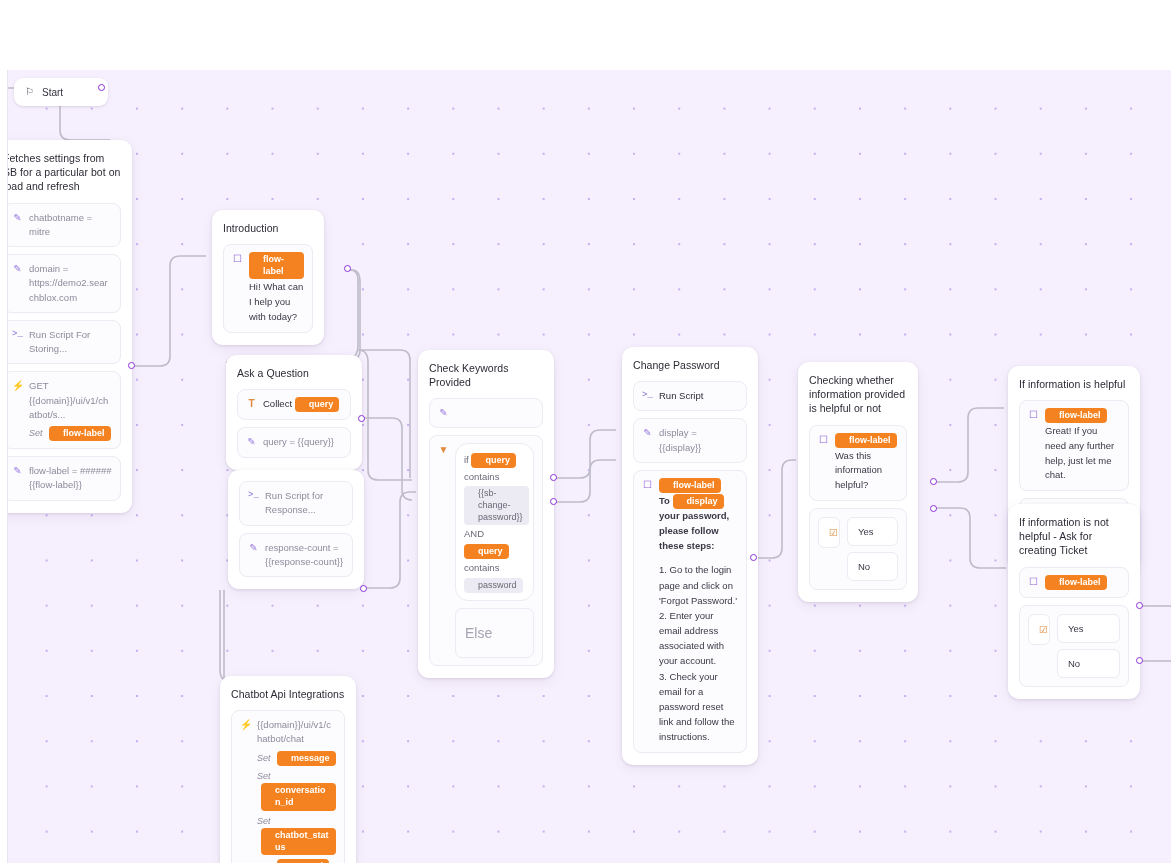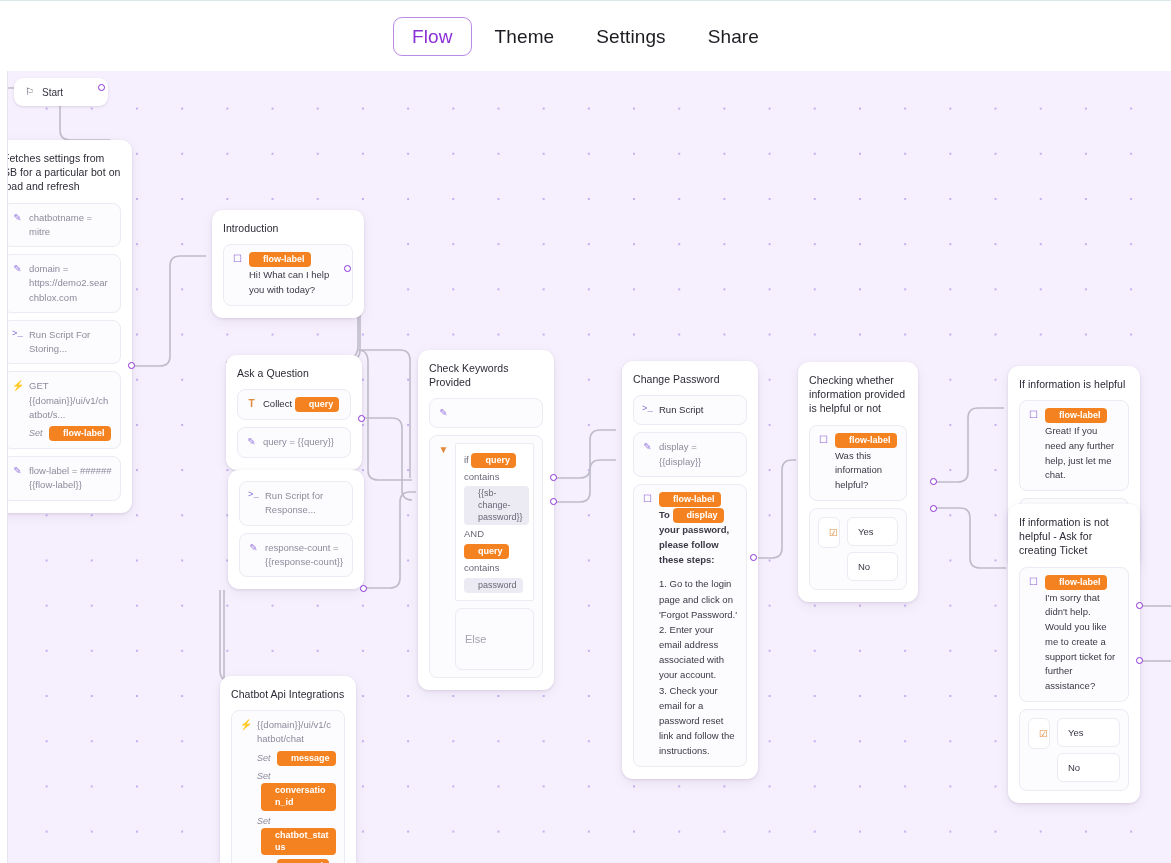--- a/index.html
+++ b/index.html
@@ -90,26 +90,26 @@
   .msgtext.bold { font-weight: bold; }
   .msgsteps { color: #3a3845; font-size: 9.5px; line-height: 1.6; margin-top: 9px; white-space: pre-line; }
 
   
   .cond-wrap {
     border: 1px solid #eceaf2; background: #fcfbfe; border-radius: 8px;
     padding: 7px 8px; display: flex; gap: 6px; align-items: flex-start;
   }
   .cond-inner { flex: 1; min-width: 0; }
   .cond-box {
-    border: 1px solid #eceaf2; background: #ffffff; border-radius: 2px;
+    border: 1px solid #eceaf2; background: #ffffff; border-radius: 13px;
     padding: 7px 8px; font-size: 9.5px; line-height: 1.8; color: #6b6878;
   }
   .else-box {
     border: 1px solid #eceaf2; background: #fcfbfe; border-radius: 7px;
-    padding: 24px 9px; font-size: 11px; color: #a6a3b2; margin-top: 7px;
+    padding: 16px 9px; font-size: 14px; color: #a6a3b2; margin-top: 7px;
   }
   
   .choice-wrap {
     border: 1px solid #eceaf2; background: #fcfbfe; border-radius: 8px;
     padding: 8px; display: flex; gap: 7px; align-items: flex-start;
   }
   .choice-list { flex: 1; }
   .choice {
     border: 1px solid #eceaf2; background: #ffffff; border-radius: 6px;
     padding: 8px 10px; font-size: 9.5px; color: #3a3845; margin-bottom: 6px;
@@ -130,26 +130,20 @@
   .port {
     position: absolute; width: 7px; height: 7px; border-radius: 50%;
     border: 1.6px solid #8b2fd6; background: #ffffff; z-index: 15;
   }
 </style>
 </head>
 <body>
 
 <div id="app">
 
-  <div class="topbar">
-    <button class="tab active">Flow</button>
-    <button class="tab">Theme</button>
-    <button class="tab">Settings</button>
-    <button class="tab">Share</button>
-  </div>
 
   <div class="canvas">
 
     <svg class="edges">
       <path d="M -20 18 L 50 18 Q 60 18 60 28 L 60 60 Q 60 70 70 70 L 110 70"></path>
       <path d="M 132 296 L 160 296 Q 170 296 170 286 L 170 196 Q 170 186 180 186 L 206 186"></path>
       <path d="M 350 200 Q 358 200 358 210 L 358 276 Q 358 286 350 290 L 300 292"></path>
       <path d="M 350 200 L 352 200 Q 360 200 360 212 L 360 280 Q 360 290 350 290 L 226 292"></path>
       <path d="M 361 280 L 400 280 Q 410 280 410 290 L 410 298 Q 410 408 410 408"></path>
       <path d="M 358 280 Q 368 280 368 292 L 368 400 Q 368 410 378 410 L 412 410"></path>
@@ -197,21 +191,21 @@
           </span>
         </span>
       </div>
       <div class="row">
         <span class="ico pen">✎</span>
         <span class="txt">flow-label = ###### {{flow-label}}</span>
       </div>
     </div>
     <div class="port" style="left:128px; top:292px;"></div>
 
-    <div class="node" style="left:212px; top:140px; width:152px;">
+    <div class="node" style="left:212px; top:140px; width:112px;">
       <div class="node-title">Introduction</div>
       <div class="row">
         <span class="ico chat">☐</span>
         <span class="txt">
           <span class="badge">flow-label</span>
           <span class="msgtext" style="display:block;">Hi! What can I help you with today?</span>
         </span>
       </div>
     </div>
     <div class="port" style="left:344px; top:195px;"></div>
@@ -265,21 +259,21 @@
             <br>
             <span class="badge grey">password</span>
           </div>
           <div class="else-box">Else</div>
         </div>
       </div>
     </div>
     <div class="port" style="left:550px; top:404px;"></div>
     <div class="port" style="left:550px; top:428px;"></div>
 
-    <div class="node" style="left:622px; top:291px; width:136px;">
+    <div class="node" style="left:622px; top:277px; width:136px;">
       <div class="node-title">Change Password</div>
       <div class="row">
         <span class="ico term">&gt;_</span>
         <span class="txt dark">Run Script</span>
       </div>
       <div class="row">
         <span class="ico pen">✎</span>
         <span class="txt">display = {{display}}</span>
       </div>
       <div class="row">
@@ -336,21 +330,20 @@
         </span>
       </div>
     </div>
 
     <div class="node" style="left:1008px; top:434px; width:132px;">
       <div class="node-title">If information is not helpful - Ask for creating Ticket</div>
       <div class="row">
         <span class="ico chat">☐</span>
         <span class="txt">
           <span class="badge">flow-label</span>
-          <span class="msgtext" style="display:block;">I'm sorry that didn't help. Would you like me to create a support ticket for further assistance?</span>
         </span>
       </div>
       <div class="choice-wrap">
         <span class="ico choice">☑</span>
         <div class="choice-list">
           <div class="choice">Yes</div>
           <div class="choice">No</div>
         </div>
       </div>
     </div>

